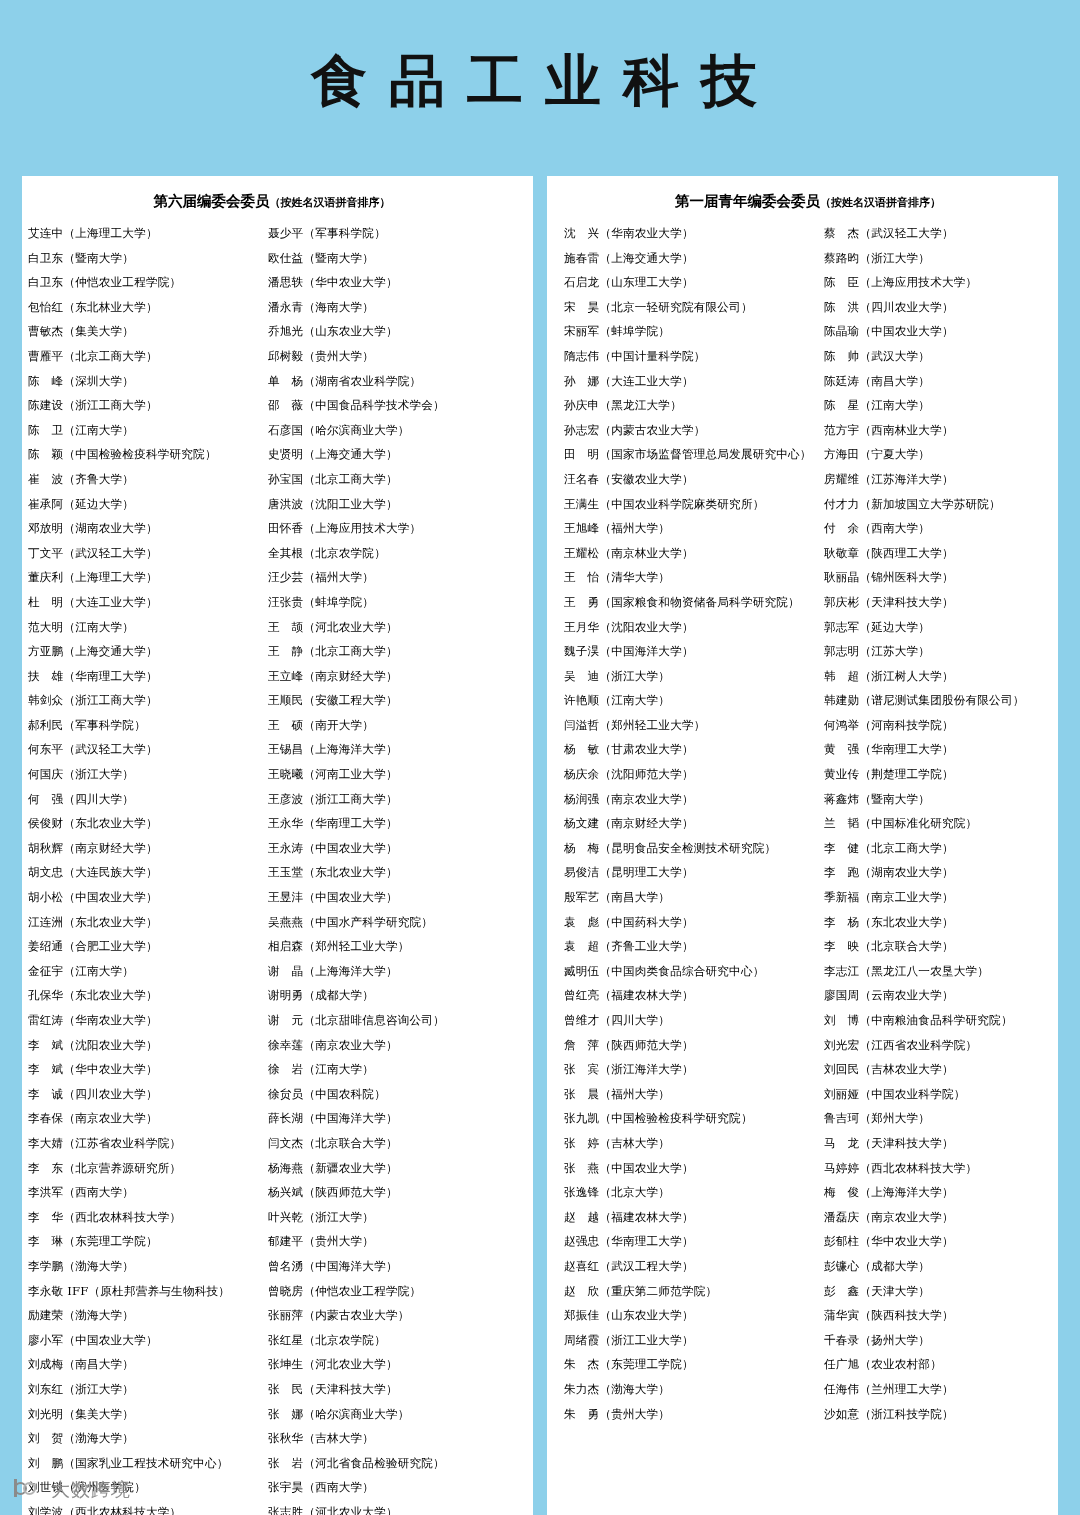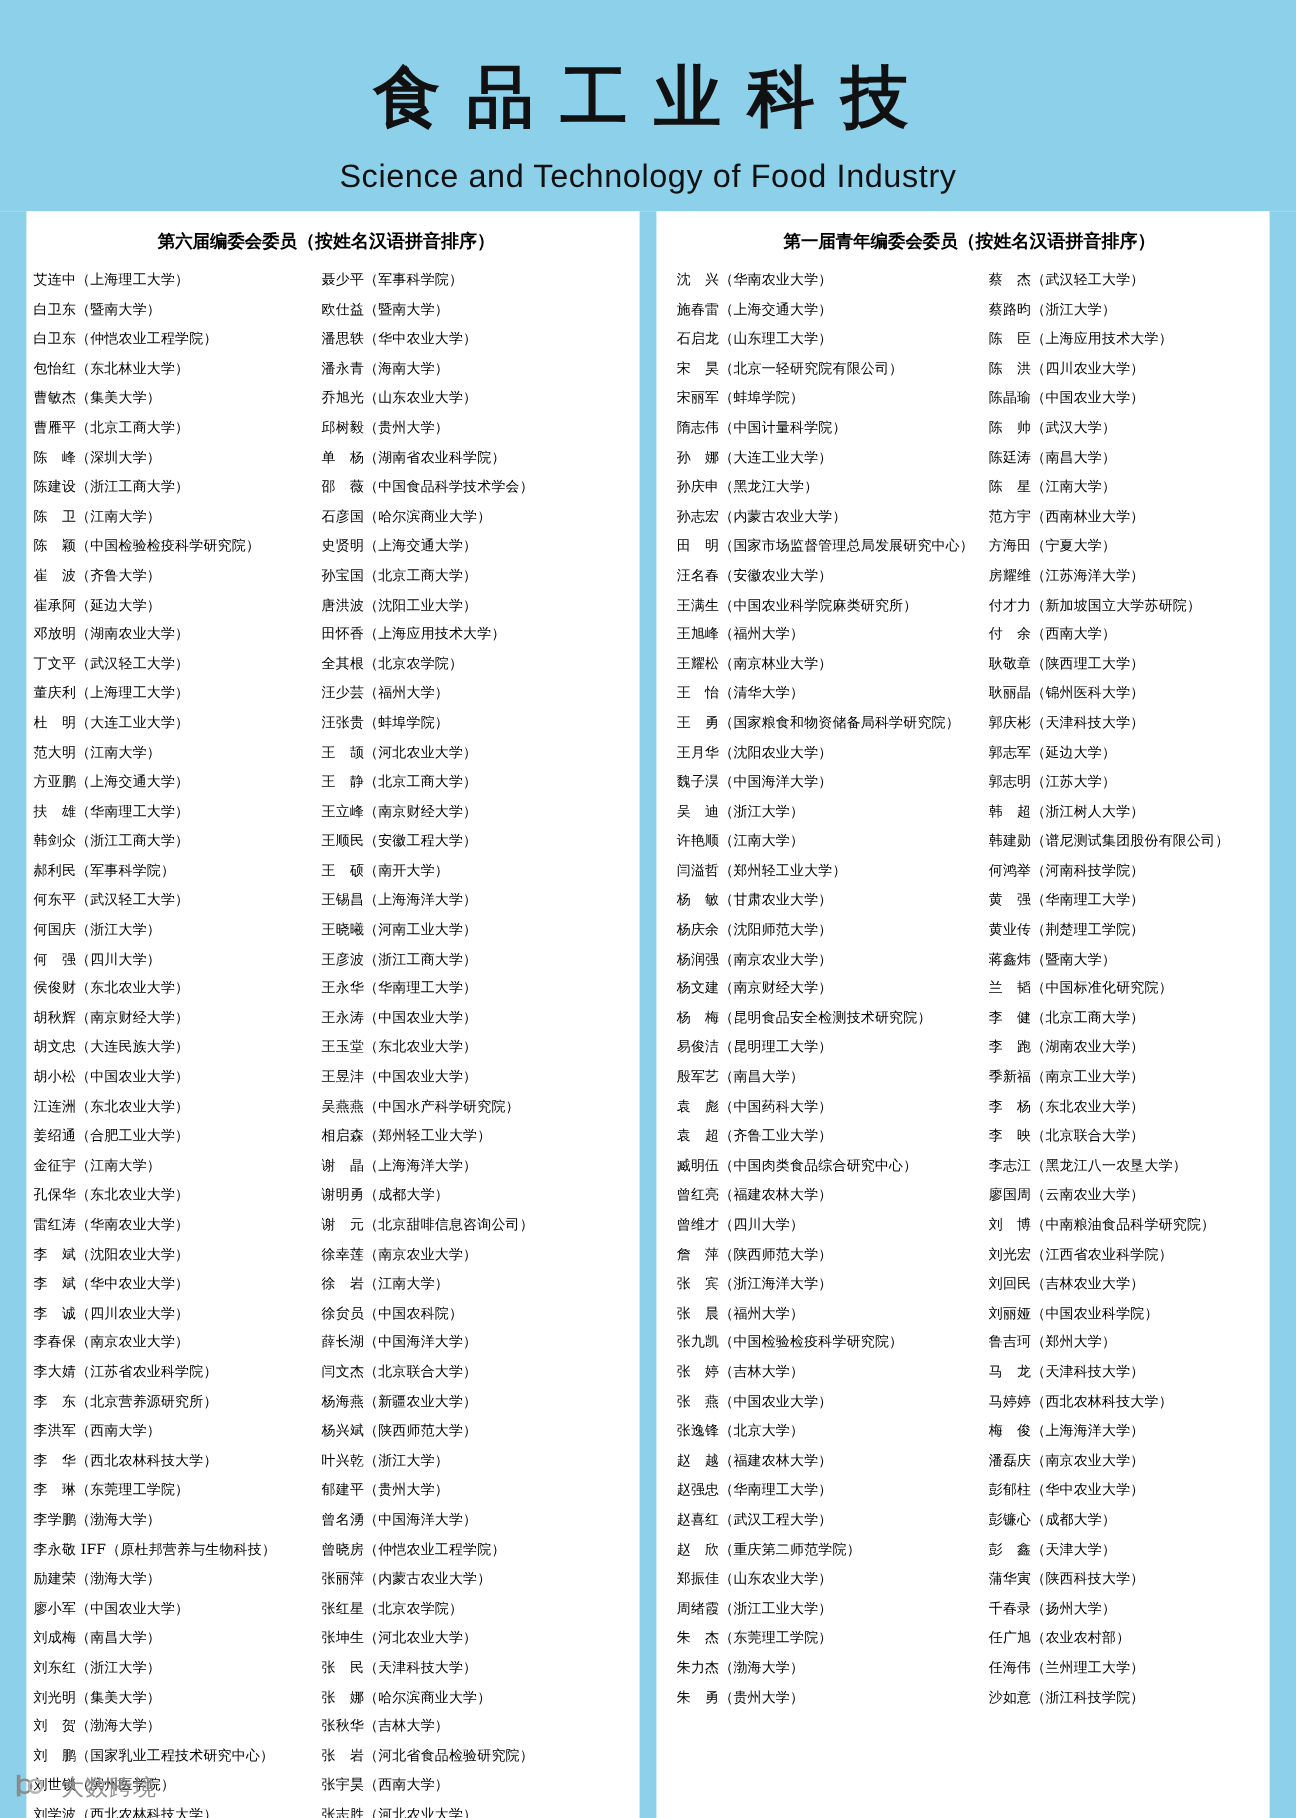--- a/index.html
+++ b/index.html
@@ -91,21 +91,21 @@
   .panel-title {
     text-align: center;
     font-family: "DejaVu Serif", "Liberation Serif", serif;
     font-weight: bold;
     font-size: 14.5px;
     color: #000;
     margin-bottom: 10px;
     white-space: nowrap;
   }
   .panel-title .sub {
-    font-size: 15px;
+    font-size: 11px;
     font-weight: bold;
   }
   .name-cols {
     display: flex;
     gap: 0px;
   }
   .name-col {
     width: 50%;
     padding-left: 6px;
     box-sizing: border-box;
@@ -164,21 +164,20 @@
 <body>
 
 <div class="page">
 
   <div class="banner"></div>
   <div class="side-strip-left"></div>
   <div class="side-strip-right"></div>
   <div class="center-divider"></div>
 
   <div class="masthead-cn">食品工业科技</div>
-  <div class="masthead-en">Science and Technology of Food Industry</div>
 
   <div class="columns">
 
     <div class="panel left">
       <div class="panel-title">
         <span>第六届编委会委员</span><span class="sub">（按姓名汉语拼音排序）</span>
       </div>
       <div class="name-cols">
         <div class="name-col narrow">
           <div class="name-item">艾连中（上海理工大学）</div>

